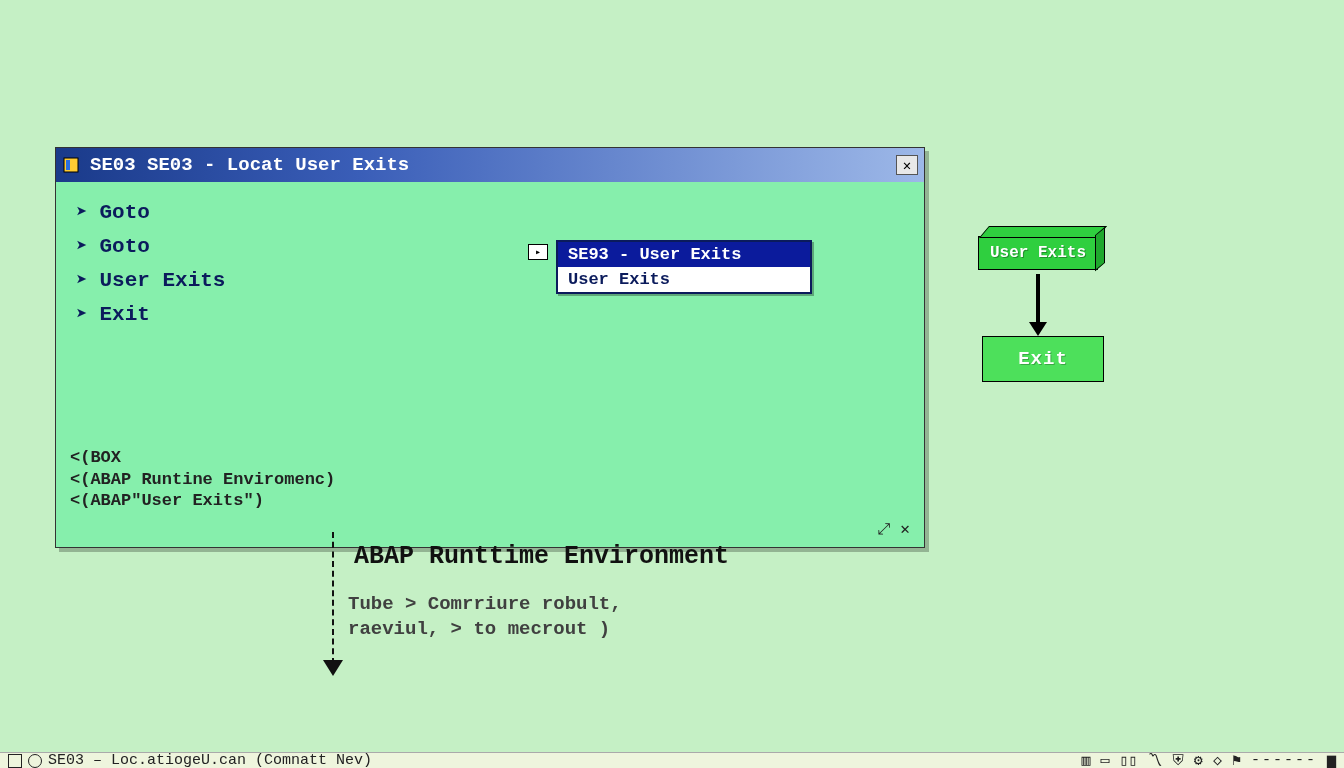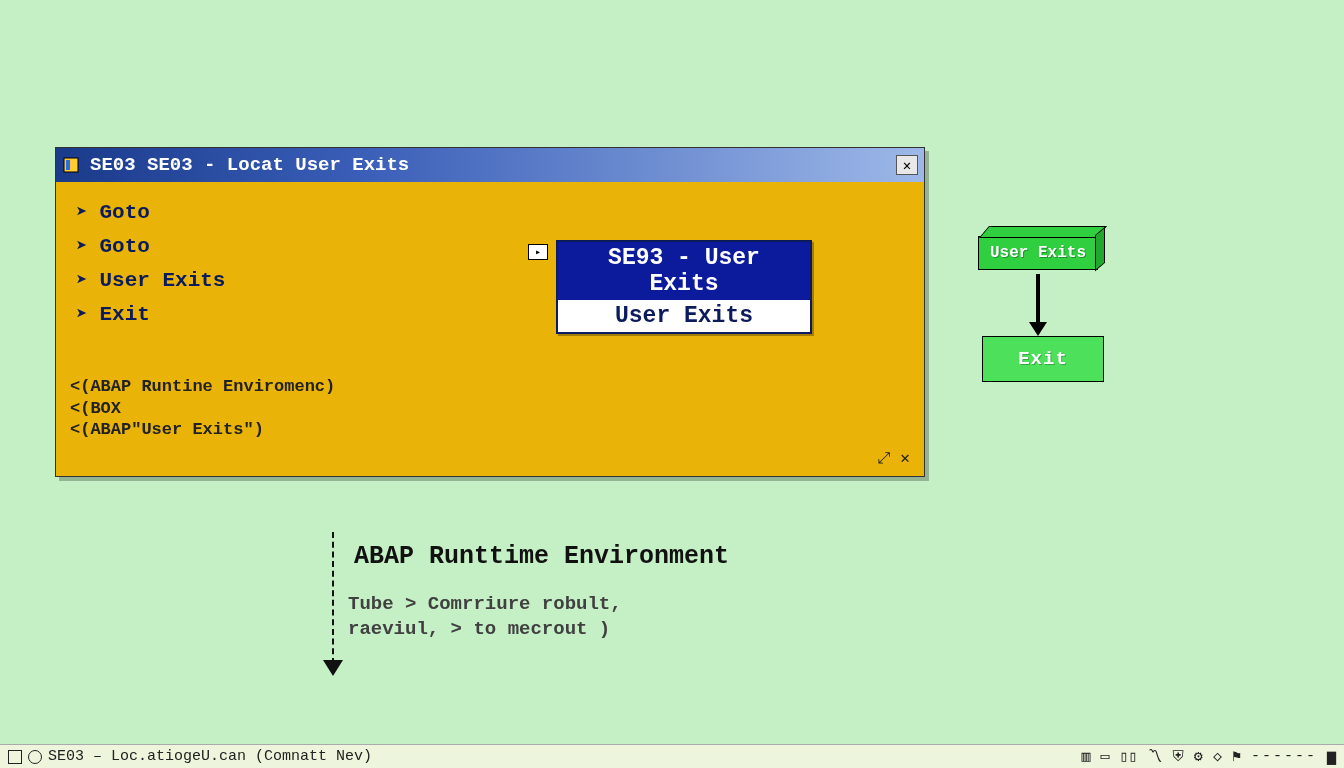--- a/index.html
+++ b/index.html
@@ -11,22 +11,22 @@
     position: relative;
     overflow: hidden;
   }
 
   
   .sap-window {
     position: absolute;
     left: 55px;
     top: 147px;
     width: 870px;
-    height: 330px;
-    background: #eab308;
+    height: 401px;
+    background: #86efac;
     border: 1px solid #333;
     box-shadow: 4px 4px 0 rgba(0,0,0,0.25);
   }
   .titlebar {
     height: 34px;
     background: linear-gradient(to right, #1a3a8a 0%, #3a5eb8 35%, #9db8e8 100%);
     display: flex;
     align-items: center;
     padding: 0 6px;
     color: #fff;
@@ -89,25 +89,24 @@
     cursor: pointer;
   }
   .dd-list {
     width: 256px;
     border: 2px solid #0b1b5c;
     background: #fff;
     box-shadow: 2px 2px 0 rgba(0,0,0,0.3);
   }
   .dd-opt {
     padding: 3px 10px;
-    font-size: 23px;
+    font-size: 17px;
     font-weight: bold;
     color: #0b1b5c;
     cursor: pointer;
-    text-align: center;
   }
   .dd-opt.sel {
     background: #0b1b9c;
     color: #fff;
   }
 
   .code-block {
     position: absolute;
     left: 14px;
     bottom: 36px;
@@ -221,21 +220,21 @@
     display:flex;align-items:center;justify-content:center;
     color:#fff;font-weight:bold;font-size:19px;
     text-shadow:1px 1px 0 rgba(0,0,0,0.25);
     letter-spacing:1px;
   }
 
   
   .taskbar {
     position:absolute;
     left:0; bottom:0;
-    width:100%; height:24px;
+    width:100%; height:16px;
     background:#eef5dd;
     border-top:1px solid #aaa;
     display:flex; align-items:center;
     padding: 0 8px;
     font-size:15px;
     color:#222;
   }
   .taskbar .tb-left { display:flex; align-items:center; gap:6px; }
   .taskbar .tb-left .sq { width:14px;height:14px;border:1.5px solid #222; }
   .taskbar .tb-left .circ { width:14px;height:14px;border:1.5px solid #222;border-radius:50%; }
@@ -279,22 +278,22 @@
 
     <div class="dd-group">
       <div class="dd-trigger">▸</div>
       <div class="dd-list">
         <div class="dd-opt sel">SE93 - User Exits</div>
         <div class="dd-opt">User Exits</div>
       </div>
     </div>
 
     <div class="code-block">
+      <div>&lt;(BOX</div>
       <div>&lt;(ABAP Runtine Enviromenc)</div>
-      <div>&lt;(BOX</div>
       <div>&lt;(ABAP"User Exits")</div>
     </div>
 
     <div class="win-footer-icons">
       <span>⤢</span>
       <span>✕</span>
     </div>
   </div>
 </div>
 

